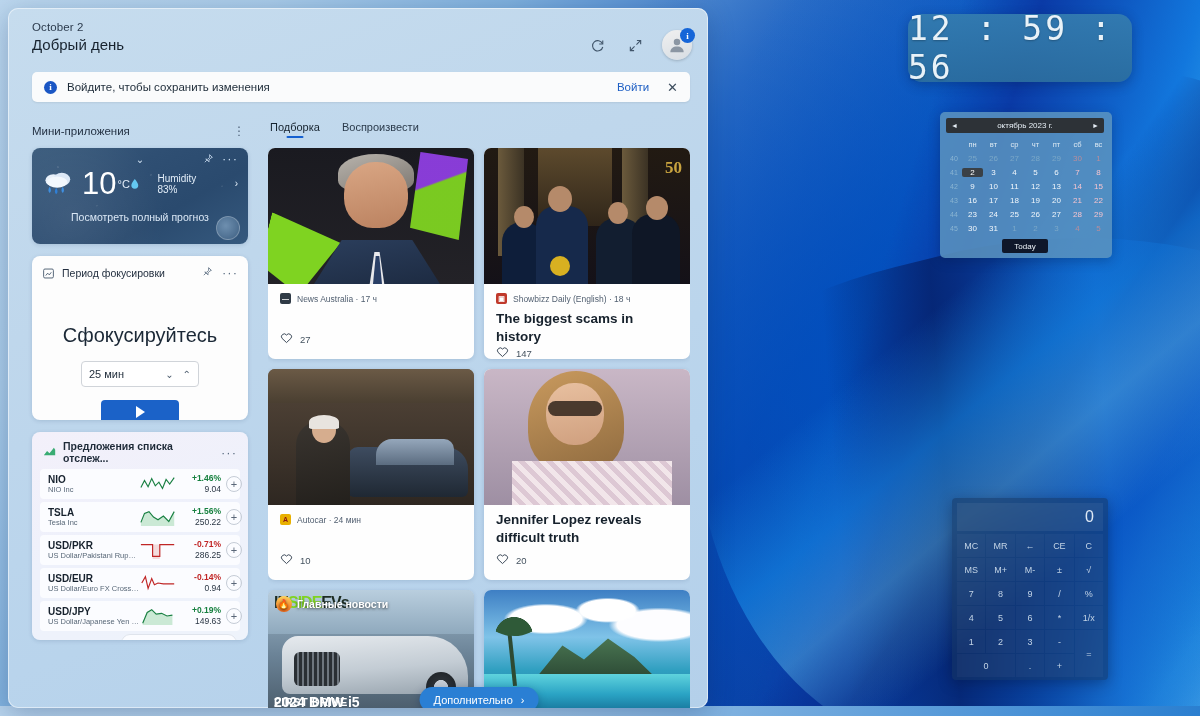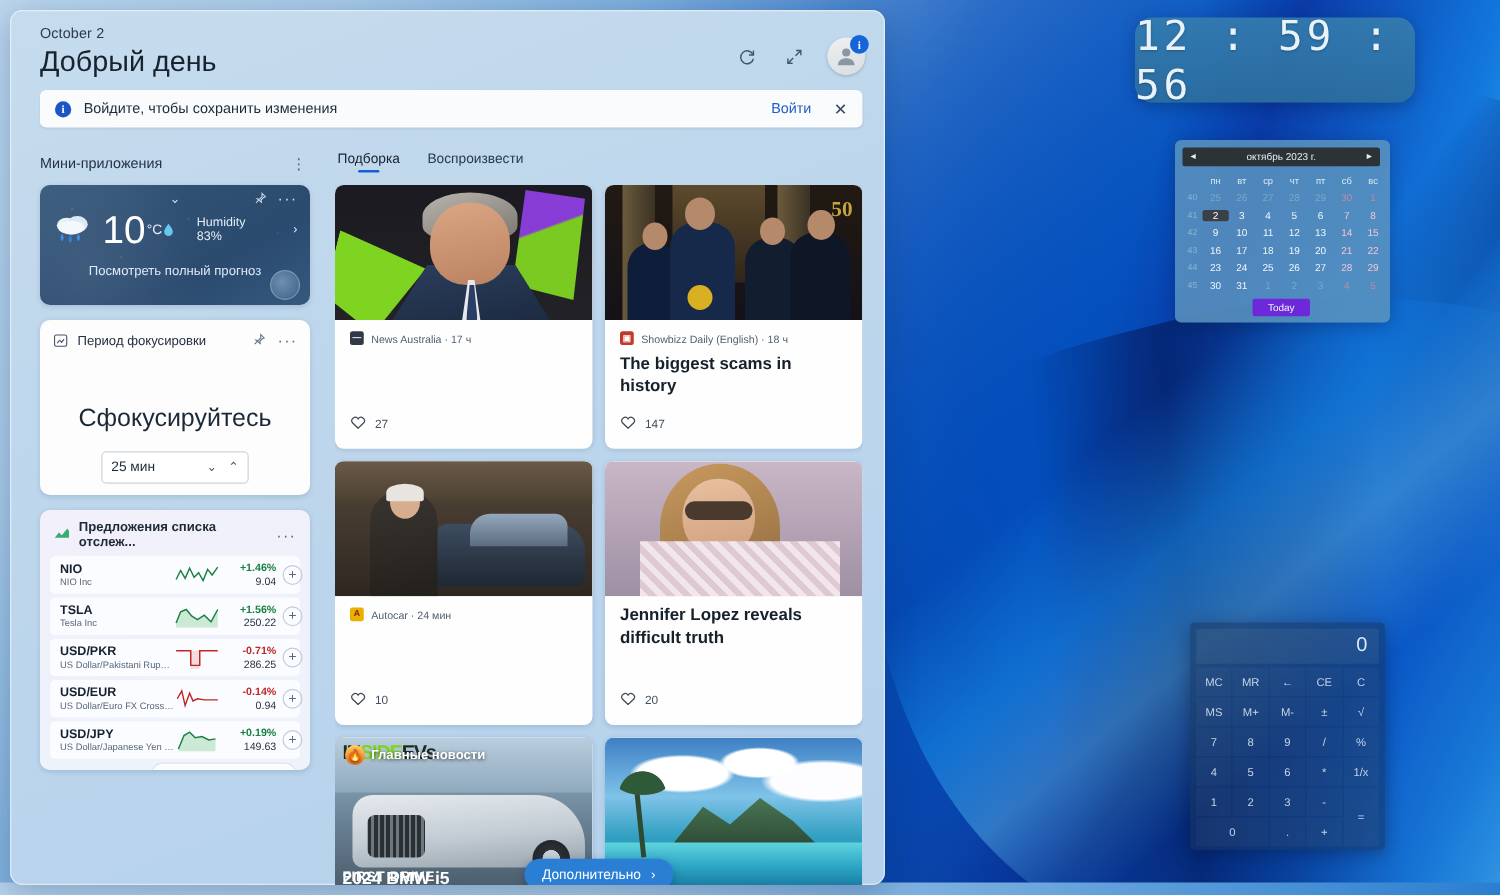--- a/index.html
+++ b/index.html
@@ -67,21 +67,21 @@
   
   #panel-header {
     position: relative;
     height: 62px;
     padding: 13px 16px 0 24px;
   }
   .hdr-date {
     font-size: 11.5px; color: #2c3b4d; letter-spacing: 0.1px;
   }
   .hdr-greeting {
-    font-size: 23px; color: #17232f; margin-top: 3px; font-weight: 400;
+    font-size: 15px; color: #17232f; margin-top: 3px; font-weight: 400;
   }
   #header-actions {
     position: absolute; right: 16px; top: 22px;
     display: flex; align-items: center; gap: 16px;
   }
   .hdr-icon-btn {
     width: 22px; height: 22px;
     display: flex; align-items: center; justify-content: center;
     cursor: pointer; color: #42566b;
   }
@@ -209,21 +209,21 @@
   }
   #weather-thumb {
     position: absolute; right: 8px; bottom: 4px;
     width: 24px; height: 24px; border-radius: 50%;
     background: radial-gradient(circle at 40% 40%, #6e8faf, #3d5f82);
     border: 1.5px solid rgba(255,255,255,0.25);
     display: flex; align-items: center; justify-content: center;
   }
 
   
-  #focus-widget { height: 140px; position: relative; padding: 9px 10px; }
+  #focus-widget { height: 164px; position: relative; padding: 9px 10px; }
   .widget-head { display: flex; align-items: center; }
   .widget-head-icon { width: 13px; height: 13px; flex: none; color: #44566b; }
   .widget-head-title { font-size: 10.5px; color: #243040; margin-left: 7px; flex: 1; }
   .widget-head-pin { color: #5a6c80; font-size: 11px; cursor: pointer; margin-right: 9px; }
   .widget-head-more { color: #5a6c80; font-size: 13px; cursor: pointer; letter-spacing: 1px; }
   #focus-title {
     text-align: center; font-size: 20px; color: #1b2836;
     margin-top: 44px; font-weight: 400;
   }
   #focus-duration {
@@ -292,21 +292,21 @@
   #feed-grid {
     display: grid; grid-template-columns: 1fr 1fr; gap: 10px;
   }
   .news-card {
     background: #fefefe; border-radius: 7px; overflow: hidden;
     box-shadow: 0 1px 4px rgba(20,50,90,0.14);
     cursor: pointer;
     display: flex; flex-direction: column;
     height: 211px;
   }
-  .news-thumb { height: 108px; flex: none; position: relative; overflow: hidden; }
+  .news-thumb { height: 136px; flex: none; position: relative; overflow: hidden; }
   .news-meta { display: flex; align-items: center; padding: 9px 12px 0; }
   .news-src-icon {
     width: 11px; height: 11px; flex: none; border-radius: 2px;
     display: flex; align-items: center; justify-content: center;
     font-size: 7px; color: #fff; font-weight: bold;
   }
   .news-src-text { font-size: 8.5px; color: #515f70; margin-left: 6px; }
   .news-title {
     padding: 6px 12px 0; font-size: 13.5px; color: #16212c;
     line-height: 18px; font-weight: 600;
@@ -563,21 +563,21 @@
   }
   .cal-cell.dow { color: #dce9f3; font-size: 7.5px; }
   .cal-cell.dim { color: #7ba8c8; }
   .cal-cell.we { color: #f5c4cf; }
   .cal-cell.we.dim { color: #b98e9c; }
   .cal-cell.sel {
     background: #3a4046; border-radius: 2px; color: #fff;
   }
   #cal-today {
     margin: 4px auto 0; width: 46px; height: 14px;
-    background: #6d28d9; border-radius: 2px;
+    background: #0f172a; border-radius: 2px;
     color: #eef4f9; font-size: 8px;
     display: flex; align-items: center; justify-content: center; cursor: pointer;
   }
 
   #calc-gadget {
     position: absolute; left: 952px; top: 498px;
     width: 156px; height: 182px; border-radius: 4px;
     background: rgba(22,52,96,0.55);
     box-shadow: 0 3px 14px rgba(0,15,45,0.35);
     padding: 5px;

